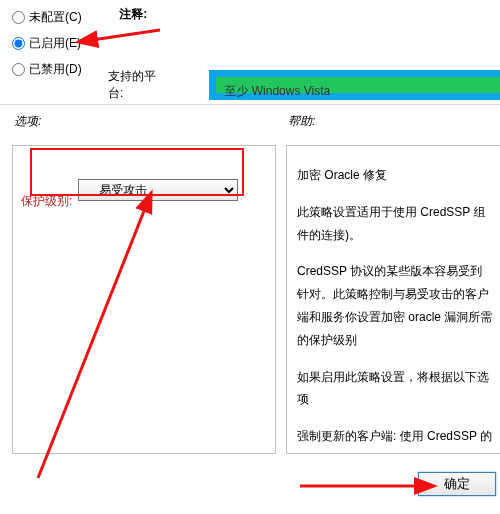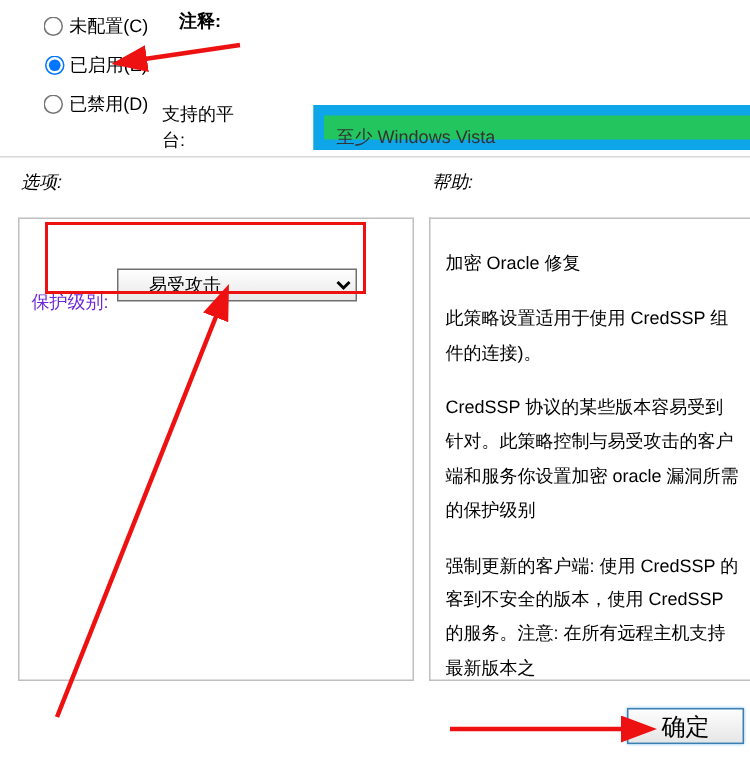--- a/index.html
+++ b/index.html
@@ -27,21 +27,20 @@
   .radio-col {
     display: inline-block;
     vertical-align: top;
     width: 110px;
   }
   .radio-row {
     display: flex;
     align-items: center;
     height: 26px;
     gap: 4px;
-    justify-content: center;
   }
   .radio-row input[type=radio]{ margin-left: 6px; }
   .radio-row label { color: #000; }
   .note-col {
     display: inline-block;
     vertical-align: top;
     padding-top: 2px;
     font-weight: bold;
   }
   .support-row {
@@ -95,21 +94,21 @@
     color: #000;
     line-height: 1.9;
     overflow: hidden;
   }
   .panel-right p { margin-bottom: 14px; }
   .prot-row {
     display: flex;
     align-items: center;
     gap: 6px;
   }
-  .prot-label { color: #6d28d9; margin-top: 23px; }
+  .prot-label { color: #b91c1c; margin-top: 23px; }
   .combo {
     flex: 1;
     max-width: 160px;
   }
   .combo select {
     width: 100%;
     height: 22px;
     font-family: inherit;
     font-size: 12px;
     border: 1px solid #707070;
@@ -126,21 +125,21 @@
     justify-content: flex-end;
     align-items: center;
     padding-right: 4px;
   }
   .btn {
     height: 24px;
     min-width: 78px;
     border: 1px solid #888;
     background: linear-gradient(#fdfdfd,#e6e6e6);
     font-family: inherit;
-    font-size: 16px;
+    font-size: 13px;
     padding: 2px 14px;
     margin-left: 8px;
     cursor: pointer;
   }
   .btn.primary {
     border: 1px solid #3c7fb1;
     box-shadow: 0 0 2px #6fb7e8;
   }
   
   .ann { position: absolute; pointer-events: none; }
@@ -193,20 +192,21 @@
           <select>
             <option>易受攻击</option>
           </select>
         </div>
       </div>
     </div>
     <div class="panel-right">
       <p>加密 Oracle 修复</p>
       <p>此策略设置适用于使用 CredSSP 组件的连接)。</p>
       <p>CredSSP 协议的某些版本容易受到针对。此策略控制与易受攻击的客户端和服务你设置加密 oracle 漏洞所需的保护级别</p>
+      <p>如果启用此策略设置，将根据以下选项</p>
       <p>强制更新的客户端: 使用 CredSSP 的客到不安全的版本，使用 CredSSP 的服务。注意: 在所有远程主机支持最新版本之</p>
 
     </div>
   </div>
 
   <div class="footer">
     <button class="btn primary">确定</button>
   </div>
 
   <div class="red-rect" style="left:30px; top:148px; width:214px; height:48px;"></div>

